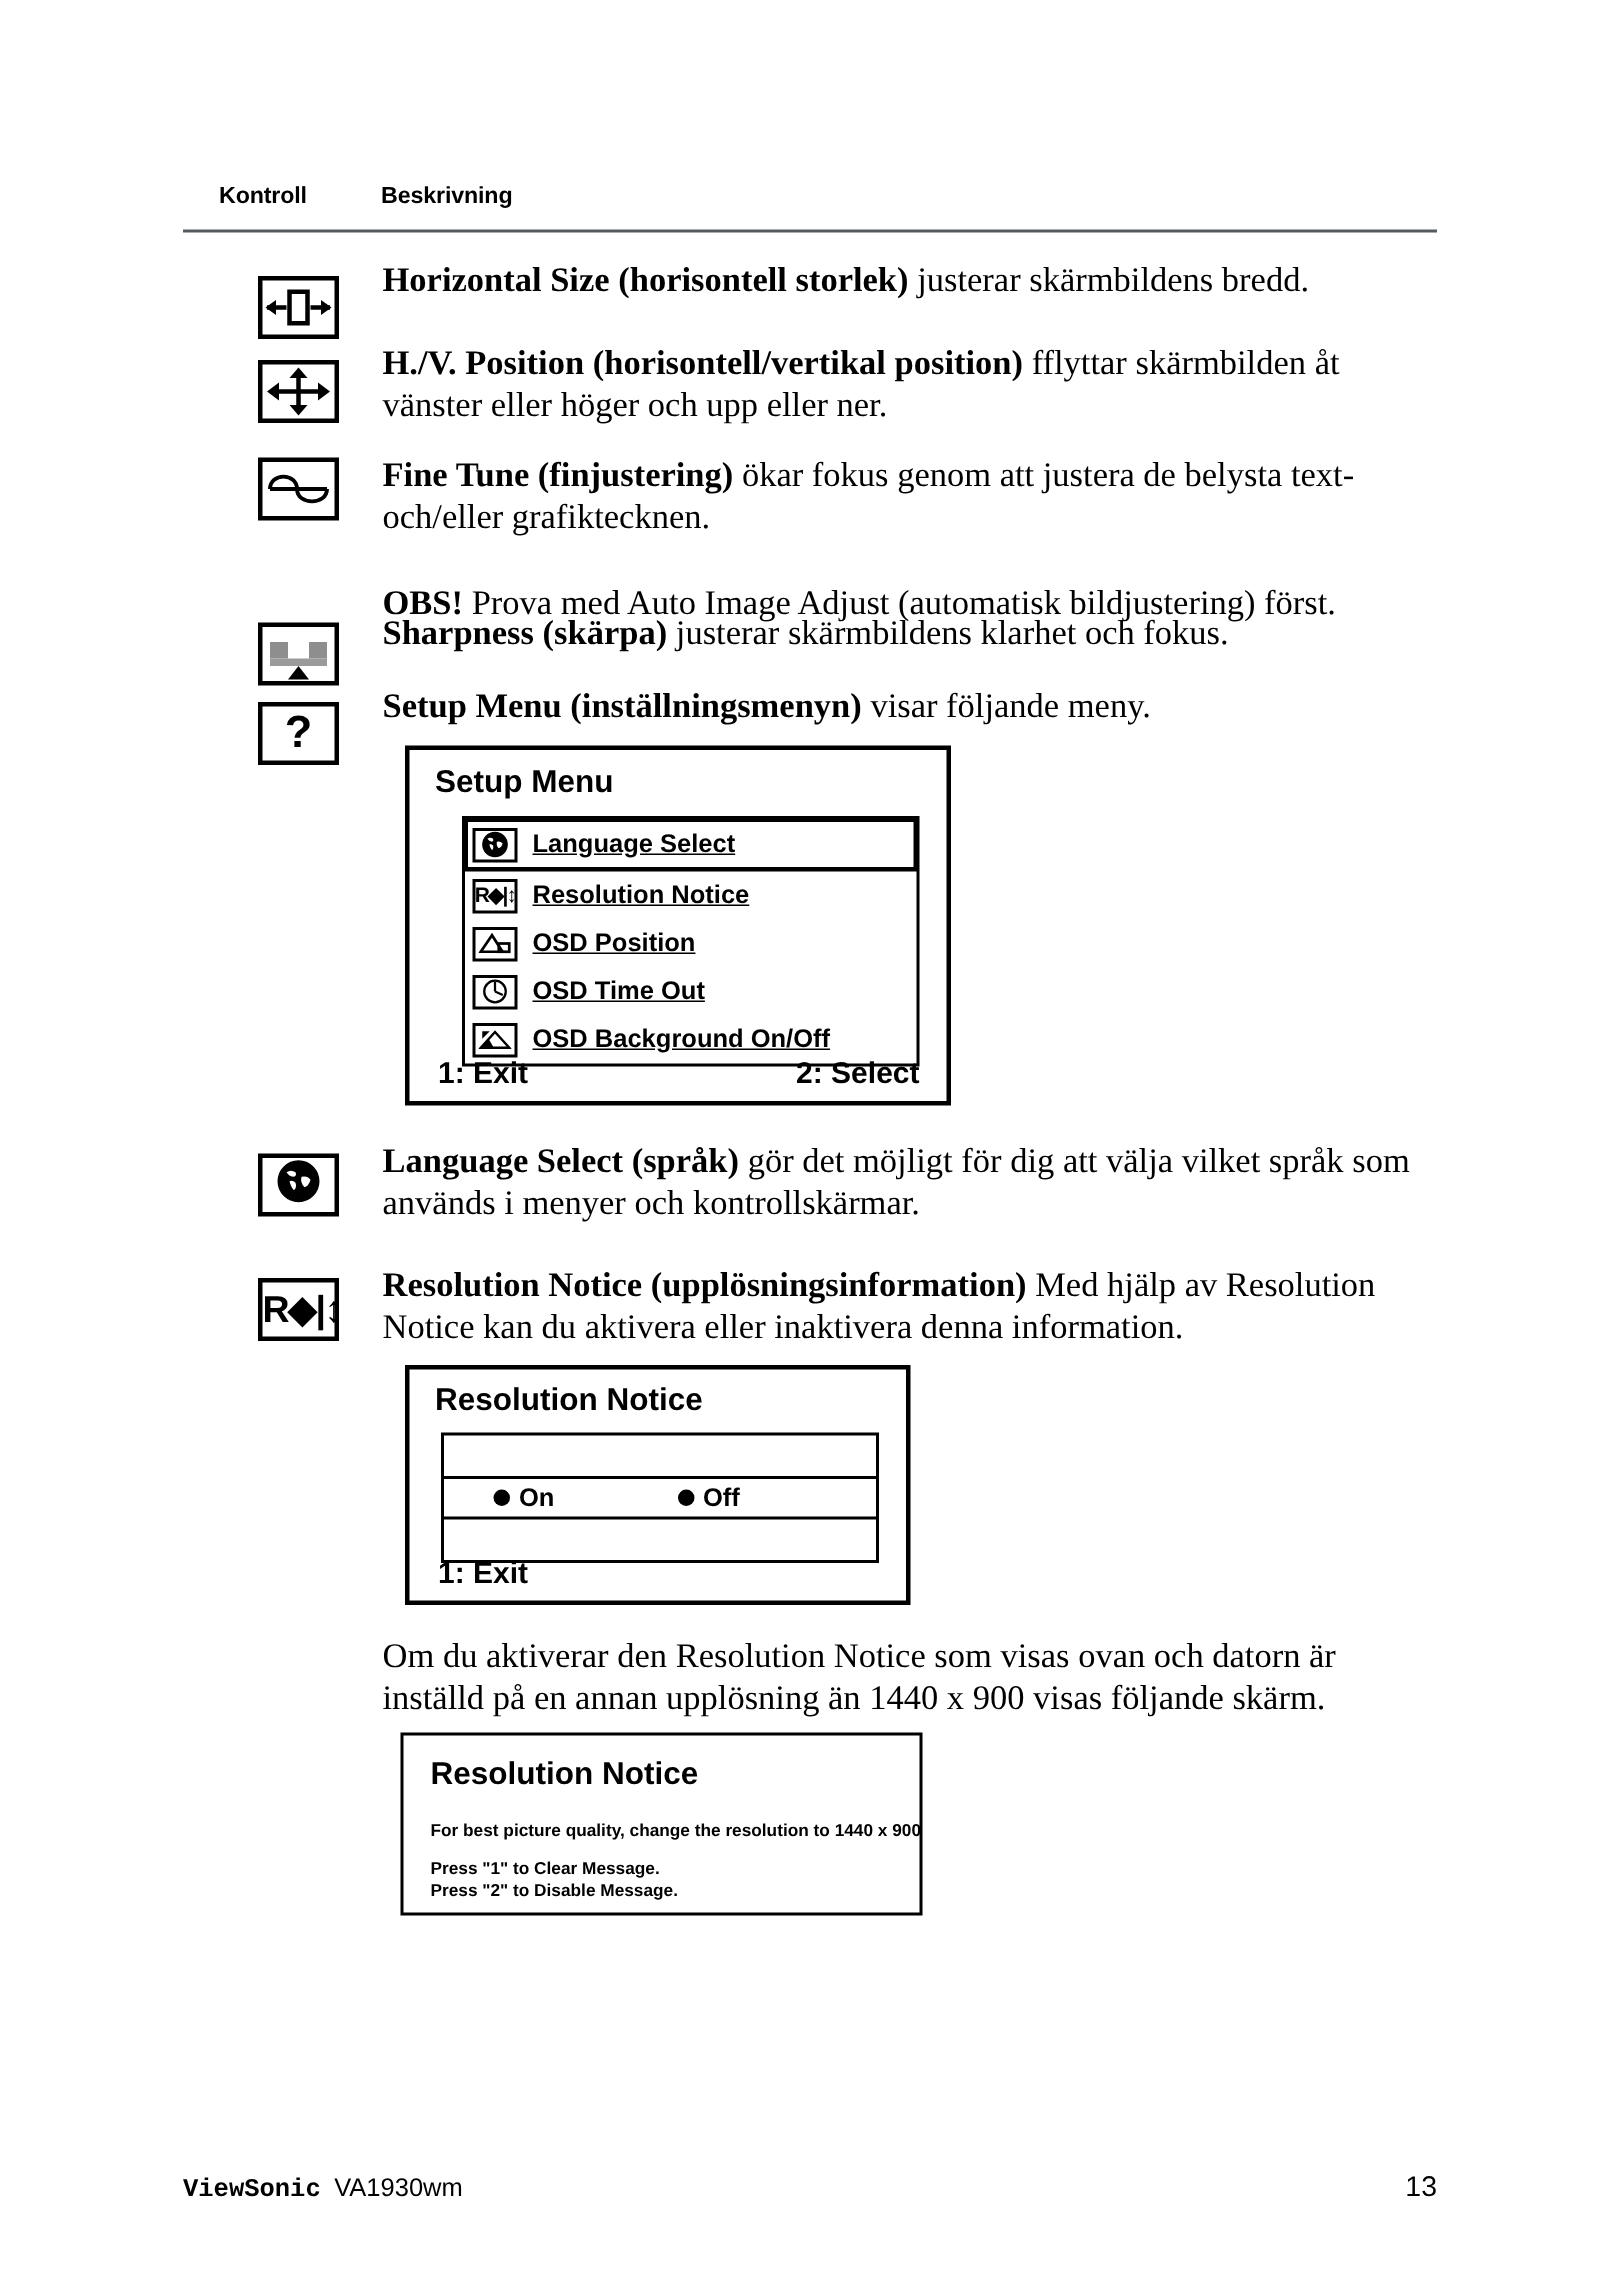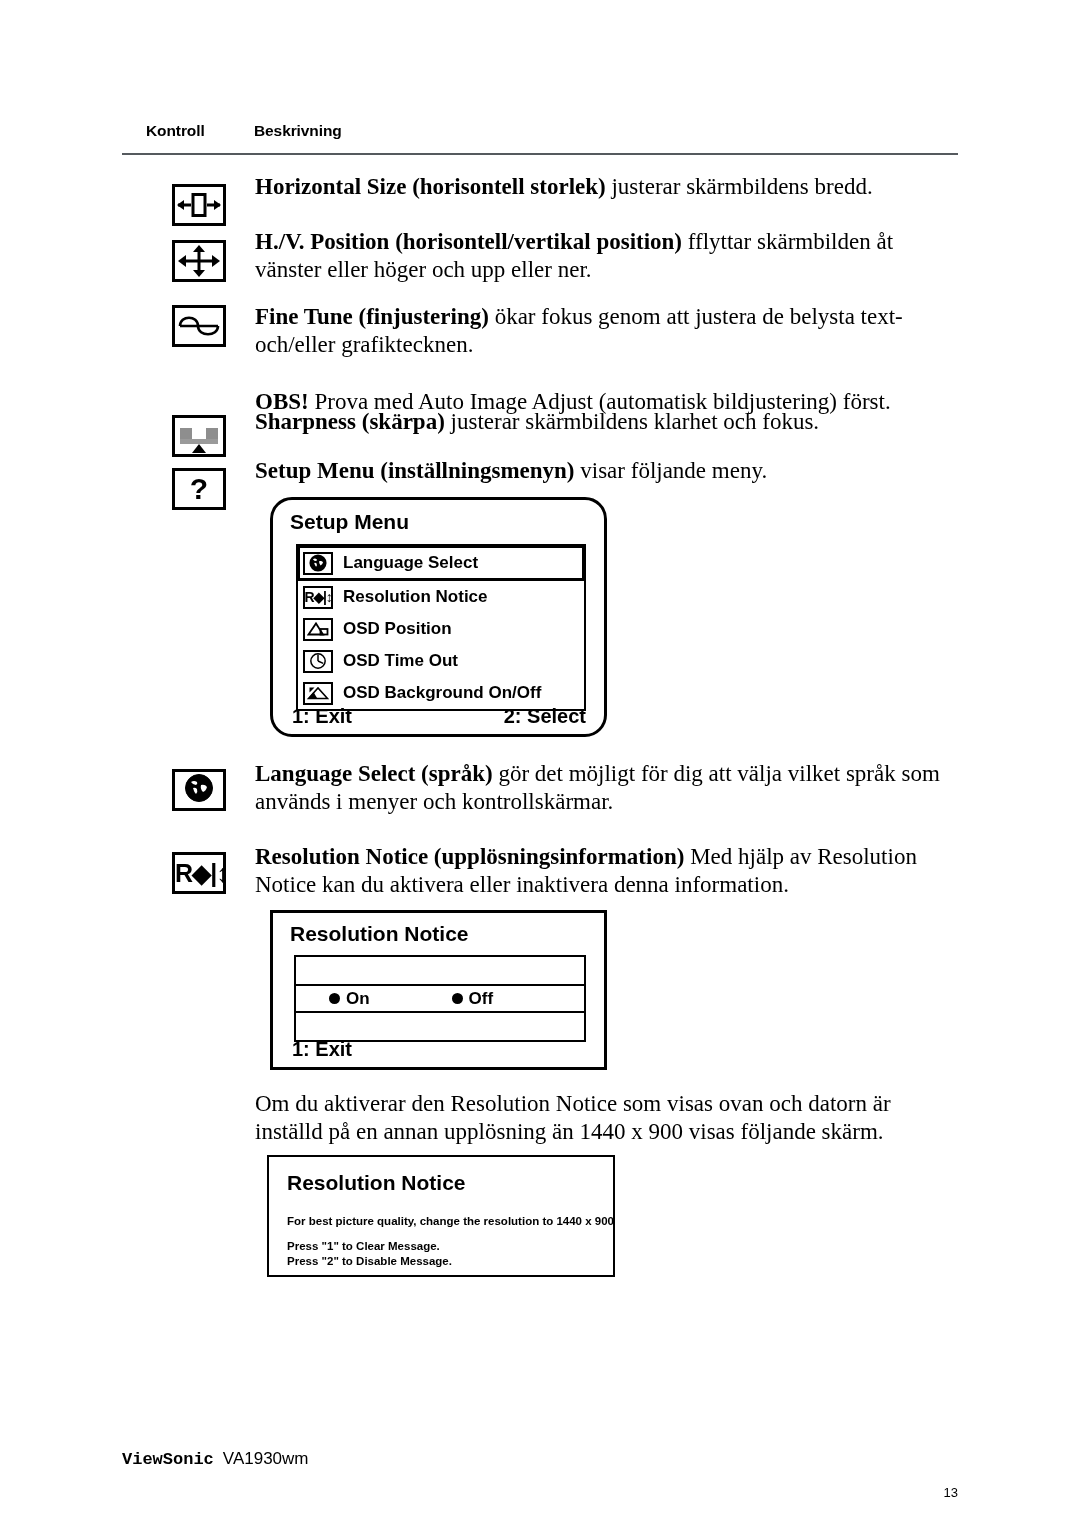--- a/index.html
+++ b/index.html
@@ -189,29 +189,30 @@
     box-sizing: border-box;
     font-family: "Liberation Sans", sans-serif;
   }
   .osd-title {
     font-family: "Liberation Sans", sans-serif;
     font-weight: bold;
     font-size: 21px;
     color: #000;
   }
 
-  #setup-menu { left: 270px; top: 497px; width: 337px; height: 240px; border-radius: 22px; }
+  #setup-menu { left: 270px; top: 497px; width: 364px; height: 240px; }
   #setup-menu .osd-title { position: absolute; left: 17px; top: 10px; }
   .menu-list {
     position: absolute;
-    left: 23px;
+    left: 35px;
     top: 44px;
     right: 18px;
     border: 2px solid #000;
     box-sizing: border-box;
+    text-decoration: underline;
   }
   .menu-row {
     display: flex;
     align-items: center;
     height: 32px;
     box-sizing: border-box;
     padding-left: 5px;
   }
   .menu-row.highlight {
     border: 3px solid #000;
@@ -334,23 +335,23 @@
     left: 122px;
     top: 1449px;
     font-family: "Liberation Sans", sans-serif;
     font-size: 17px;
   }
   .footer-brand .bold { font-weight: bold; font-family: Liberation Mono, monospace; }
   .footer-brand .model { font-weight: normal; margin-left: 9px; }
   .footer-page {
     position: absolute;
     right: 122px;
-    top: 1485px;
-    font-family: "Liberation Sans", sans-serif;
-    font-size: 13px;
+    top: 1448px;
+    font-family: "Liberation Sans", sans-serif;
+    font-size: 19px;
   }
 </style>
 </head>
 <body>
 
 <div class="page">
 
   <div class="col-head kontroll">Kontroll</div>
   <div class="col-head beskrivning">Beskrivning</div>
   <div class="head-rule"></div>

